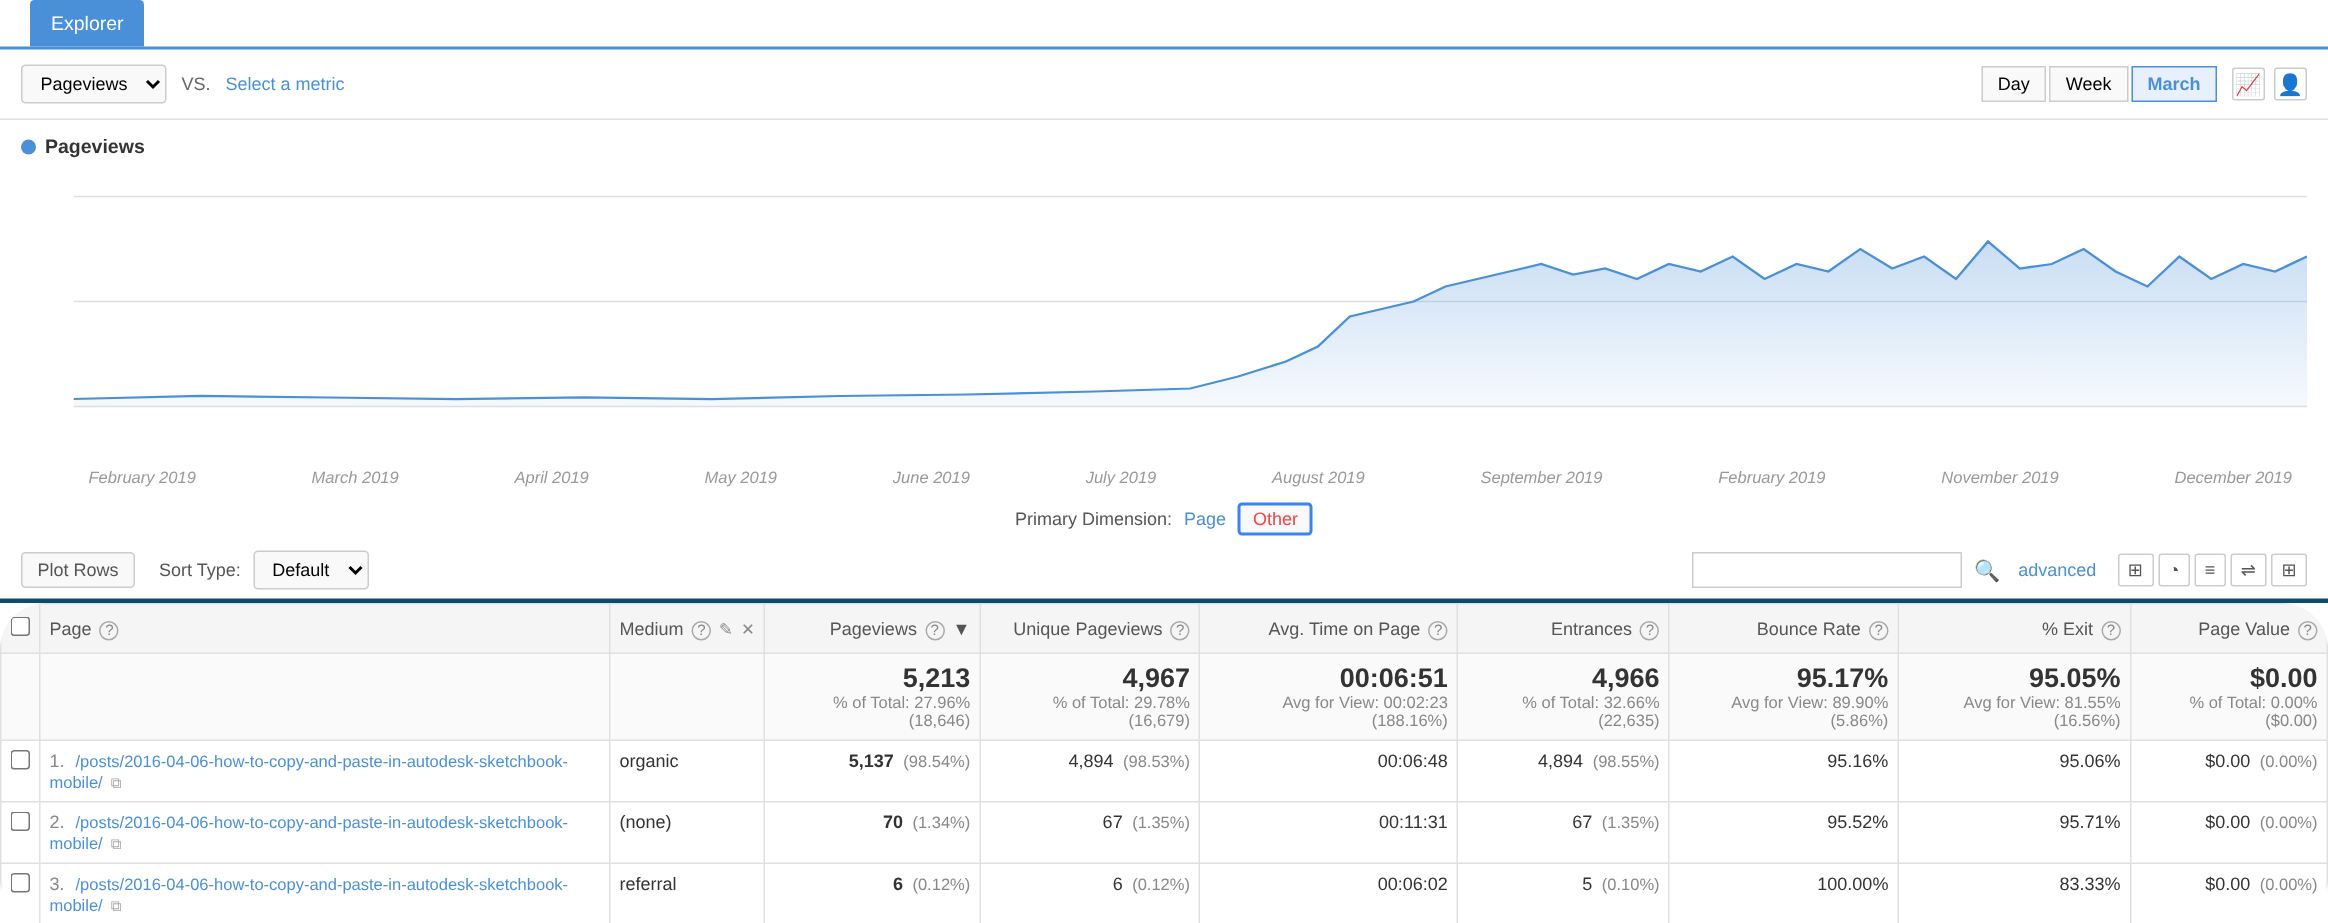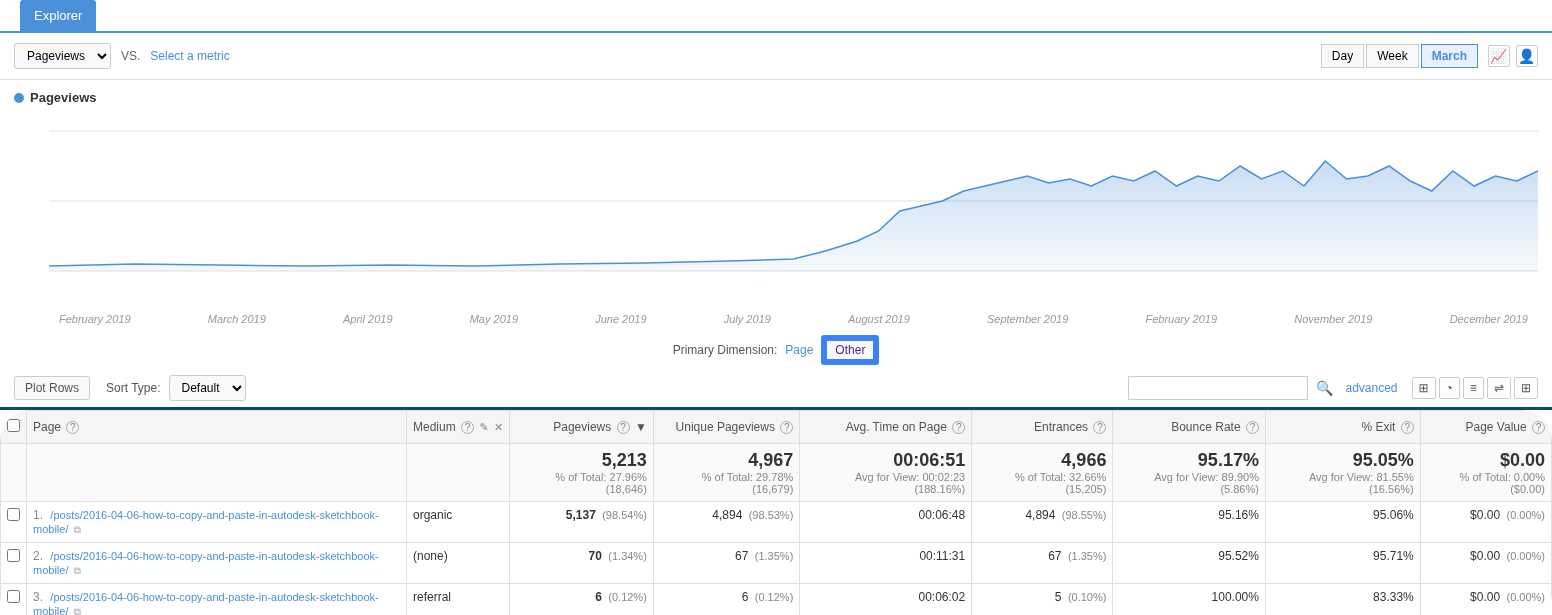--- a/index.html
+++ b/index.html
@@ -31,21 +31,21 @@
     .y-axis { position: absolute; left: 0; top: 0; height: 100%; display: flex; flex-direction: column; justify-content: space-between; padding: 4px 0; }
     .y-label { font-size: 11px; color: #999; width: 30px; }
     .chart-svg-wrapper { margin-left: 35px; height: 200px; }
     svg.chart { width: 100%; height: 180px; }
     .x-axis { display: flex; justify-content: space-between; margin-left: 35px; margin-top: 2px; padding: 0 10px; }
     .x-label { font-size: 11px; color: #999; font-style: italic; }
 
     
     .primary-dim { padding: 10px 14px 4px; display: flex; align-items: center; gap: 8px; font-size: 12px; color: #555; justify-content: center; }
     .dim-link { color: #4a90d9; cursor: pointer; text-decoration: none; }
-    .dim-other { border: 6px solid #3b82f6; padding: 2px 8px; border-radius: 3px; cursor: pointer; font-size: 12px; color: #4c1d95; background: #f9f9f9; }
+    .dim-other { border: 2px solid #3b82f6; padding: 2px 8px; border-radius: 3px; cursor: pointer; font-size: 12px; color: #ef4444; background: #f9f9f9; }
 
     
     .filter-row { display: flex; align-items: center; padding: 6px 14px; border-bottom: 3px solid #0c4a6e; gap: 8px; }
     .plot-rows-btn { border: 1px solid #ccc; background: #f9f9f9; padding: 4px 10px; font-size: 12px; cursor: pointer; color: #555; border-radius: 3px; }
     .secondary-dim { border: 1px solid #ccc; padding: 4px 8px; border-radius: 3px; font-size: 12px; cursor: pointer; background: #f9f9f9; color: #333; }
     .sort-type-label { color: #555; margin-left: 8px; }
     .sort-dropdown { border: 1px solid #ccc; padding: 4px 8px; border-radius: 3px; font-size: 12px; cursor: pointer; background: #f9f9f9; }
     .search-box { margin-left: auto; border: 1px solid #ccc; padding: 4px 8px; width: 180px; font-size: 12px; }
     .search-icon { color: #555; font-size: 14px; cursor: pointer; }
     .advanced-link { color: #4a90d9; cursor: pointer; font-size: 12px; margin-left: 4px; }
@@ -223,21 +223,21 @@
         <td class="numeric">
           <div class="total-main">4,967</div>
           <div class="total-sub">% of Total: 29.78% (16,679)</div>
         </td>
         <td class="numeric">
           <div class="total-main">00:06:51</div>
           <div class="total-sub">Avg for View: 00:02:23 (188.16%)</div>
         </td>
         <td class="numeric">
           <div class="total-main">4,966</div>
-          <div class="total-sub">% of Total: 32.66% (15,205)</div>
+          <div class="total-sub">% of Total: 32.66% (22,635)</div>
         </td>
         <td class="numeric">
           <div class="total-main">95.17%</div>
           <div class="total-sub">Avg for View: 89.90% (5.86%)</div>
         </td>
         <td class="numeric">
           <div class="total-main">95.05%</div>
           <div class="total-sub">Avg for View: 81.55% (16.56%)</div>
         </td>
         <td class="numeric">

